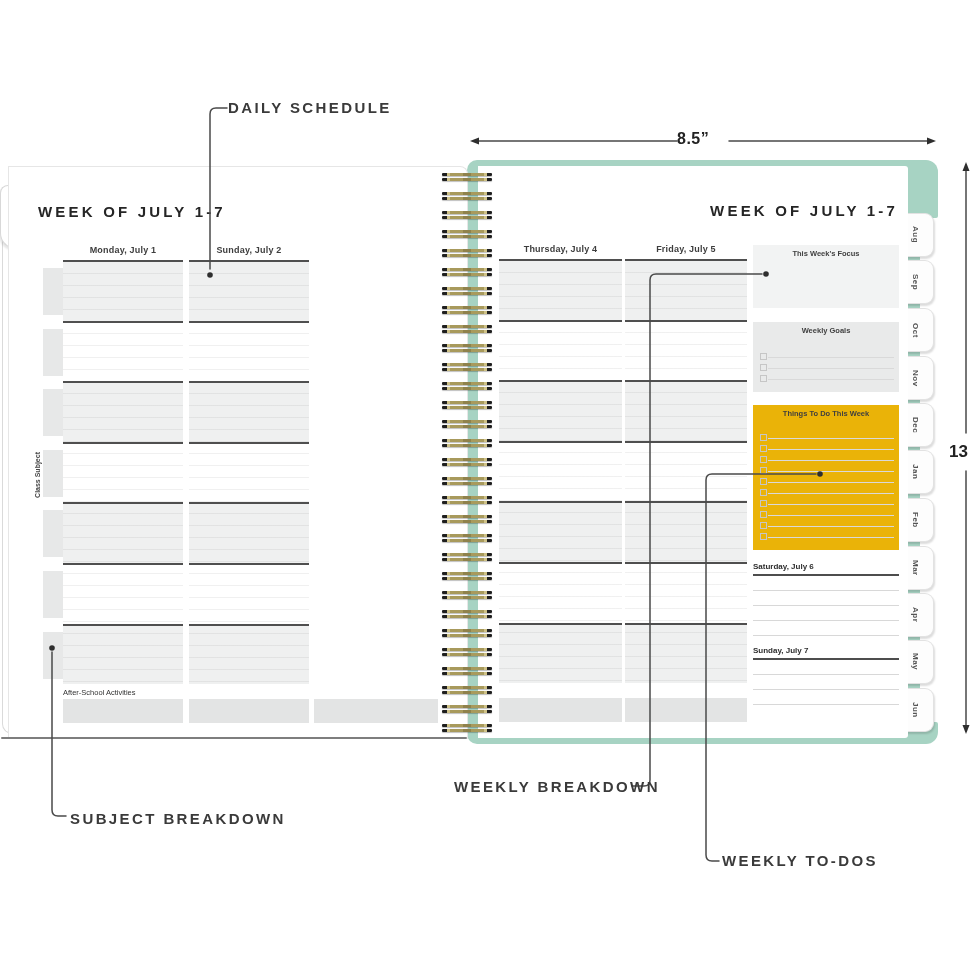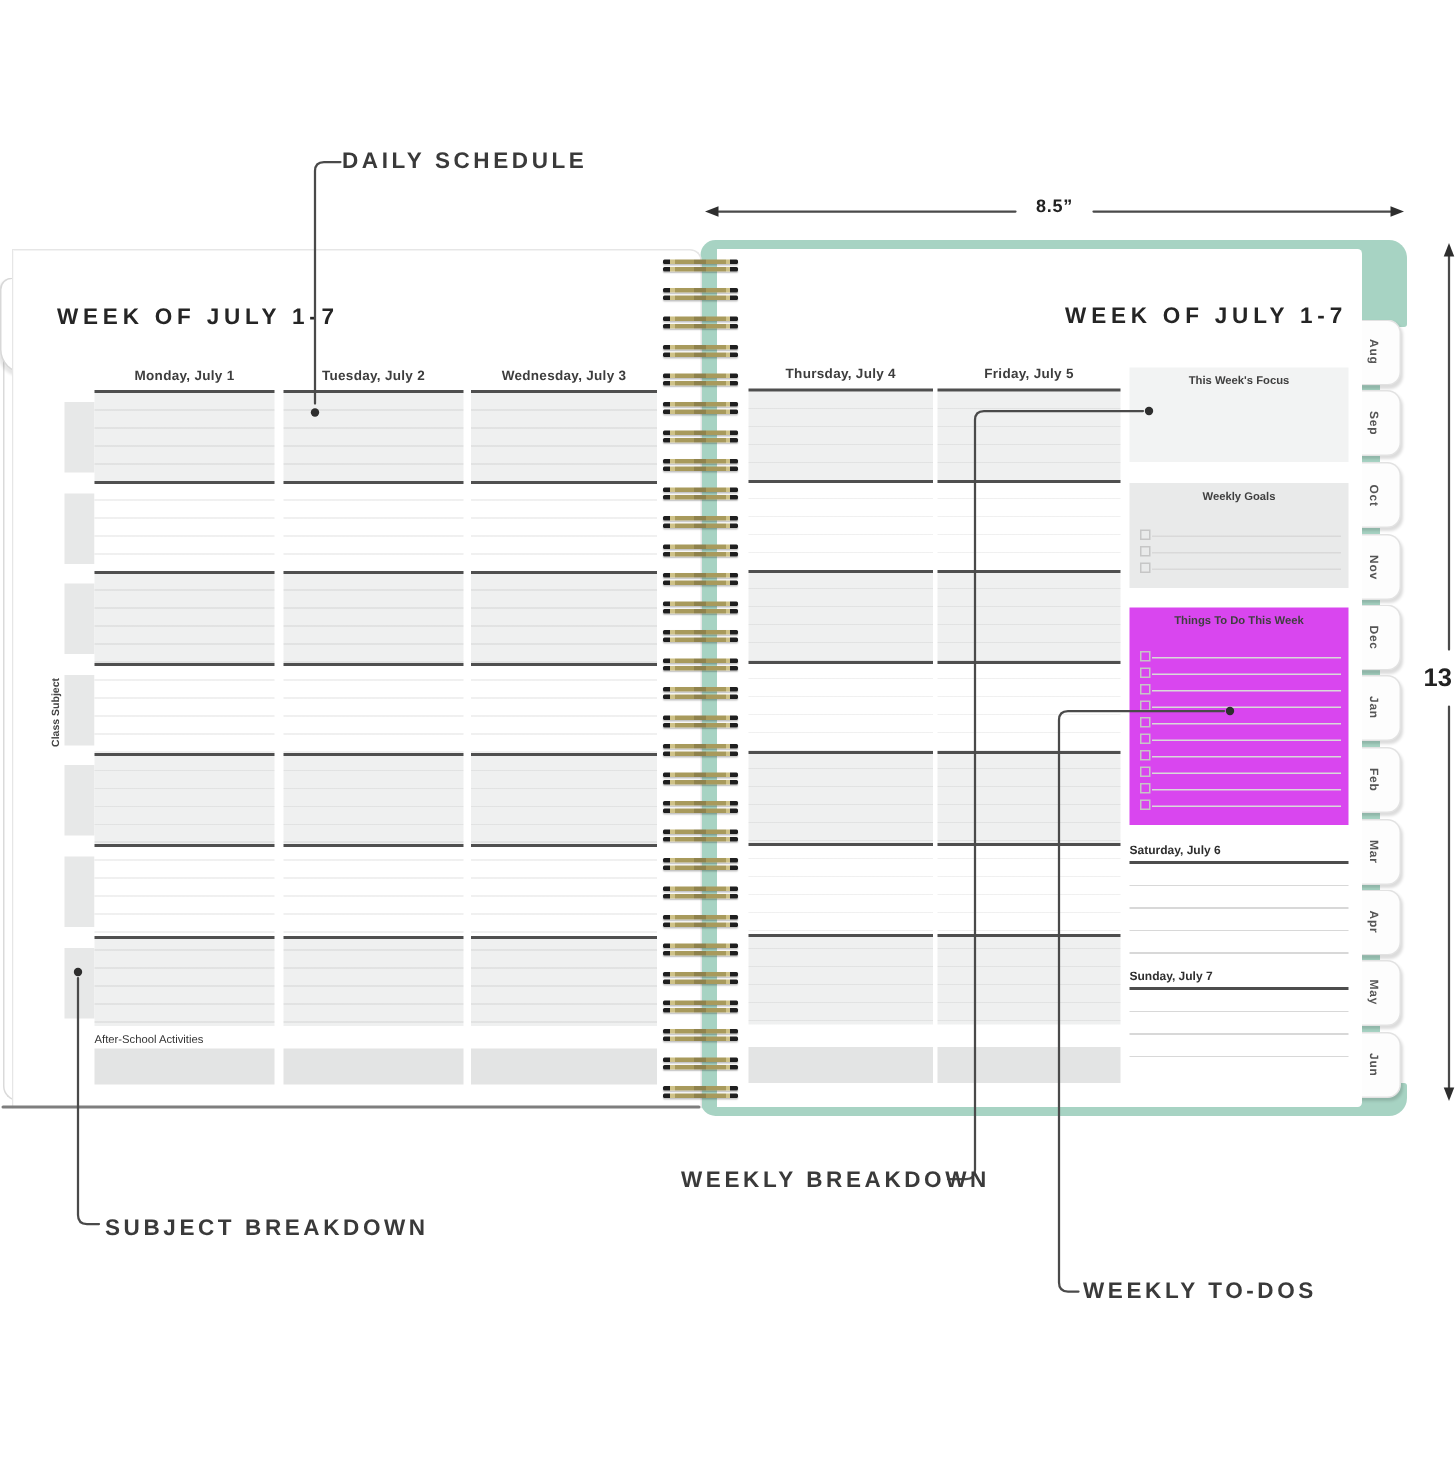--- a/index.html
+++ b/index.html
@@ -89,21 +89,21 @@
   .class-subject{position:absolute;left:22px;top:282px;height:52px;width:13px;
          display:flex;align-items:center;justify-content:center}
   .class-subject span{writing-mode:vertical-rl;transform:rotate(180deg);font-size:7px;
          font-weight:700;color:#444;white-space:nowrap}
 
   
   .sb-box{position:absolute;left:275px;width:146px}
   .box-title{padding-top:4px;text-align:center;font-size:7.5px;font-weight:700;color:#3f3f3f}
   .focus-box{top:79px;height:63px;background:#f2f3f3}
   .goals-box{top:156px;height:70px;background:#e9eaea}
-  .todo-box{top:239px;height:145px;background:#d946ef}
+  .todo-box{top:239px;height:145px;background:#eab308}
   .checklist{padding:0 5px}
   .goals-box .checklist{padding-top:12px}
   .todo-box .checklist{padding-top:10px}
   .check-row{height:11px;position:relative;
      background:linear-gradient(to right,transparent 0 10px,#d9d9d9 10px 100%)
                 bottom/100% 1px no-repeat}
   .check-row::before{content:'';position:absolute;left:2px;bottom:-2px;width:5px;
      height:5px;border:1px solid #c6c6c6;background:transparent}
   .weekend-title{font-size:8px;font-weight:700;color:#2e2e2e;height:10px}
   .weekend-rule{height:2px;background:#4d4d4d;margin-top:2px}
@@ -123,21 +123,21 @@
         #8f824c 21px 29px,#a89a5c 29px 42px,#cfc288 42px 45px,#1f1f1f 45px 50px);
      box-shadow:0 1px 1px rgba(0,0,0,.25)}
   .coil::before{top:0}
   .coil::after{bottom:0}
 
   
   .overlay{position:absolute;left:0;top:0;z-index:6;pointer-events:none}
   .callout-label{position:absolute;z-index:7;font-size:15px;font-weight:600;
      letter-spacing:2.4px;color:#3a3a3a;white-space:nowrap}
   .dim-label{position:absolute;z-index:7;color:#222;white-space:nowrap}
-  .dim-width{left:677px;top:130px;width:52px;text-align:center;font-size:12px;
+  .dim-width{left:677px;top:130px;width:52px;font-size:16px;
      font-weight:600;letter-spacing:.5px}
   .dim-height{left:949px;top:442px;font-size:17px;font-weight:700}
   .lbl-daily{left:228px;top:99px}
   .lbl-subject{left:70px;top:810px}
   .lbl-priorities{left:454px;top:778px}
   .lbl-todos{left:722px;top:852px}
 </style>
 </head>
 <body>
 
@@ -201,25 +201,21 @@
     <div class="class-subject">
       <span>Class Subject</span>
     </div>
 
     <div class="cols lp-cols">
       <div class="day-col">
         <div class="col-head">Monday, July 1</div>
         <div class="col-body"></div>
       </div>
       <div class="day-col m2">
-        <div class="col-head">Tuesday, July 2</div>
-        <div class="col-body"></div>
-      </div>
-      <div class="day-col m3">
-        <div class="col-head">Wednesday, July 3</div>
+        <div class="col-head">Sunday, July 2</div>
         <div class="col-body"></div>
       </div>
     </div>
 
     <div class="afterschool-label">After-School Activities</div>
     <div class="footer-rows lp-footer">
       <div class="fcell fc1"></div>
       <div class="fcell fc2"></div>
       <div class="fcell fc3"></div>
     </div>

